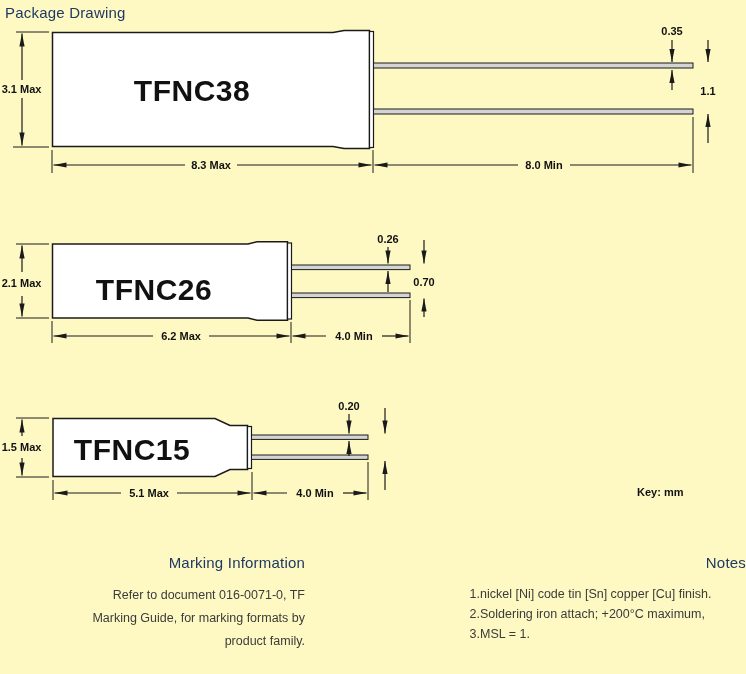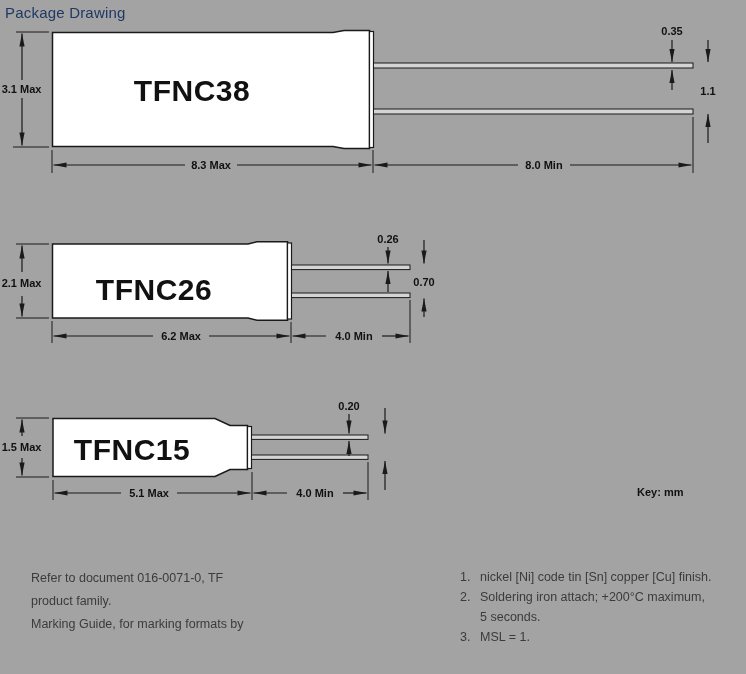--- a/index.html
+++ b/index.html
@@ -1,17 +1,17 @@
 <!DOCTYPE html>
 <html><head>
 <meta charset="utf-8">
 <style>
   html,body{margin:0;padding:0;background:#fff;}
-  .page{position:relative;width:746px;height:674px;background:#a3a3a3;overflow:hidden;
-        font-family:"Liberation Sans",sans-serif;}
+  .page{position:relative;width:746px;height:674px;background:#fef9c3;overflow:hidden;
+        font-family:"Liberation Sans",sans-serif;text-align:right;}
   .section-heading{margin:0;font-size:15px;font-weight:400;color:#1f3864;letter-spacing:.2px;}
   .page-title{position:absolute;left:5px;top:4px;}
   svg.drawing{position:absolute;left:0;top:0;}
 
   
   .body-outline{fill:#ffffff;stroke:#1a1a1a;stroke-width:1.5;stroke-linejoin:miter;}
   .cap{fill:#ffffff;stroke:#1a1a1a;stroke-width:1.2;}
   .lead{fill:#d4d4d4;stroke:#1a1a1a;stroke-width:1;}
   .dim{stroke:#1a1a1a;stroke-width:1.2;}
   .ext{stroke:#1a1a1a;stroke-width:1;}
@@ -141,40 +141,41 @@
       <line class="dim" x1="385" y1="490" x2="385" y2="461" marker-end="url(#arr)"></line>
     </g>
 
     <g>
       <text class="keytext" x="637" y="496">Key:</text>
       <text class="keytext" x="664" y="496">mm</text>
     </g>
   </svg>
 
   <div class="marking">
+    <h2 class="section-heading">Marking Information</h2>
     <div class="body-text">
       <div class="pre">Refer to document 016-0071-0, TF</div>
+      <div class="pre">Marking Guide, for marking formats by</div>
       <div class="pre">product family.</div>
-      <div class="pre">Marking Guide, for marking formats by</div>
     </div>
   </div>
 
   <div class="notes">
+    <h2 class="section-heading">Notes</h2>
     <div class="body-text">
       <div class="note-row">
         <span class="note-num">1.</span>
         <div>
           <div class="pre">nickel [Ni] code tin [Sn] copper [Cu] finish.</div>
         </div>
       </div>
       <div class="note-row">
         <span class="note-num">2.</span>
         <div>
           <div class="pre">Soldering iron attach; +200°C maximum,</div>
-          <div class="pre">5 seconds.</div>
         </div>
       </div>
       <div class="note-row">
         <span class="note-num">3.</span>
         <div>
           <div class="pre">MSL = 1.</div>
         </div>
       </div>
     </div>
   </div>

